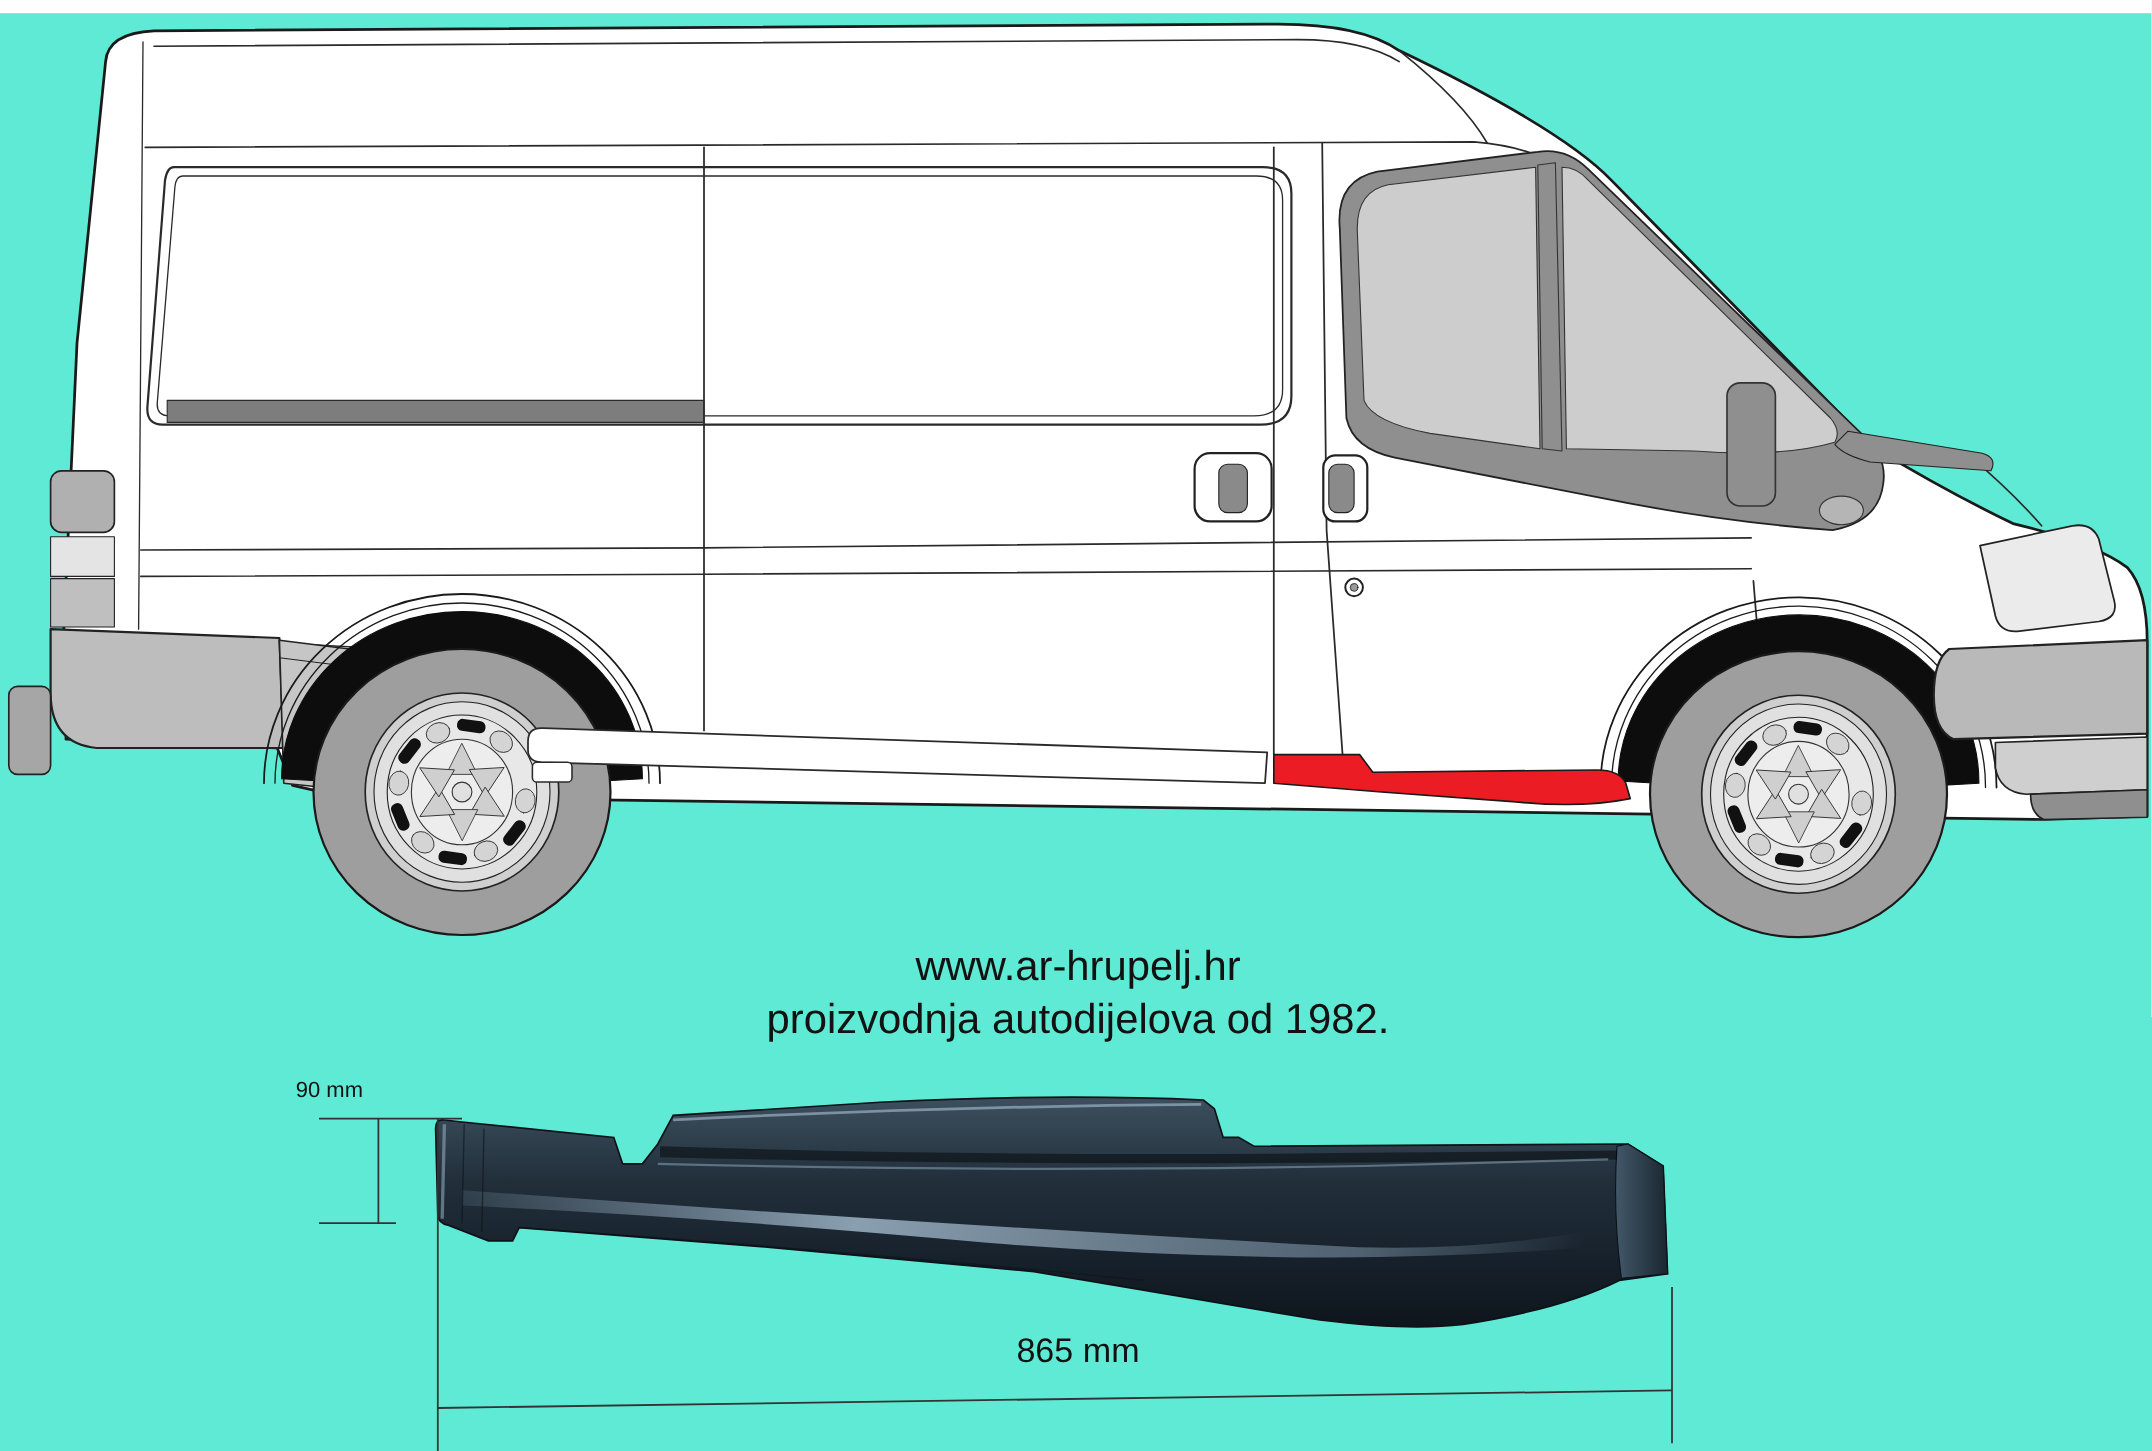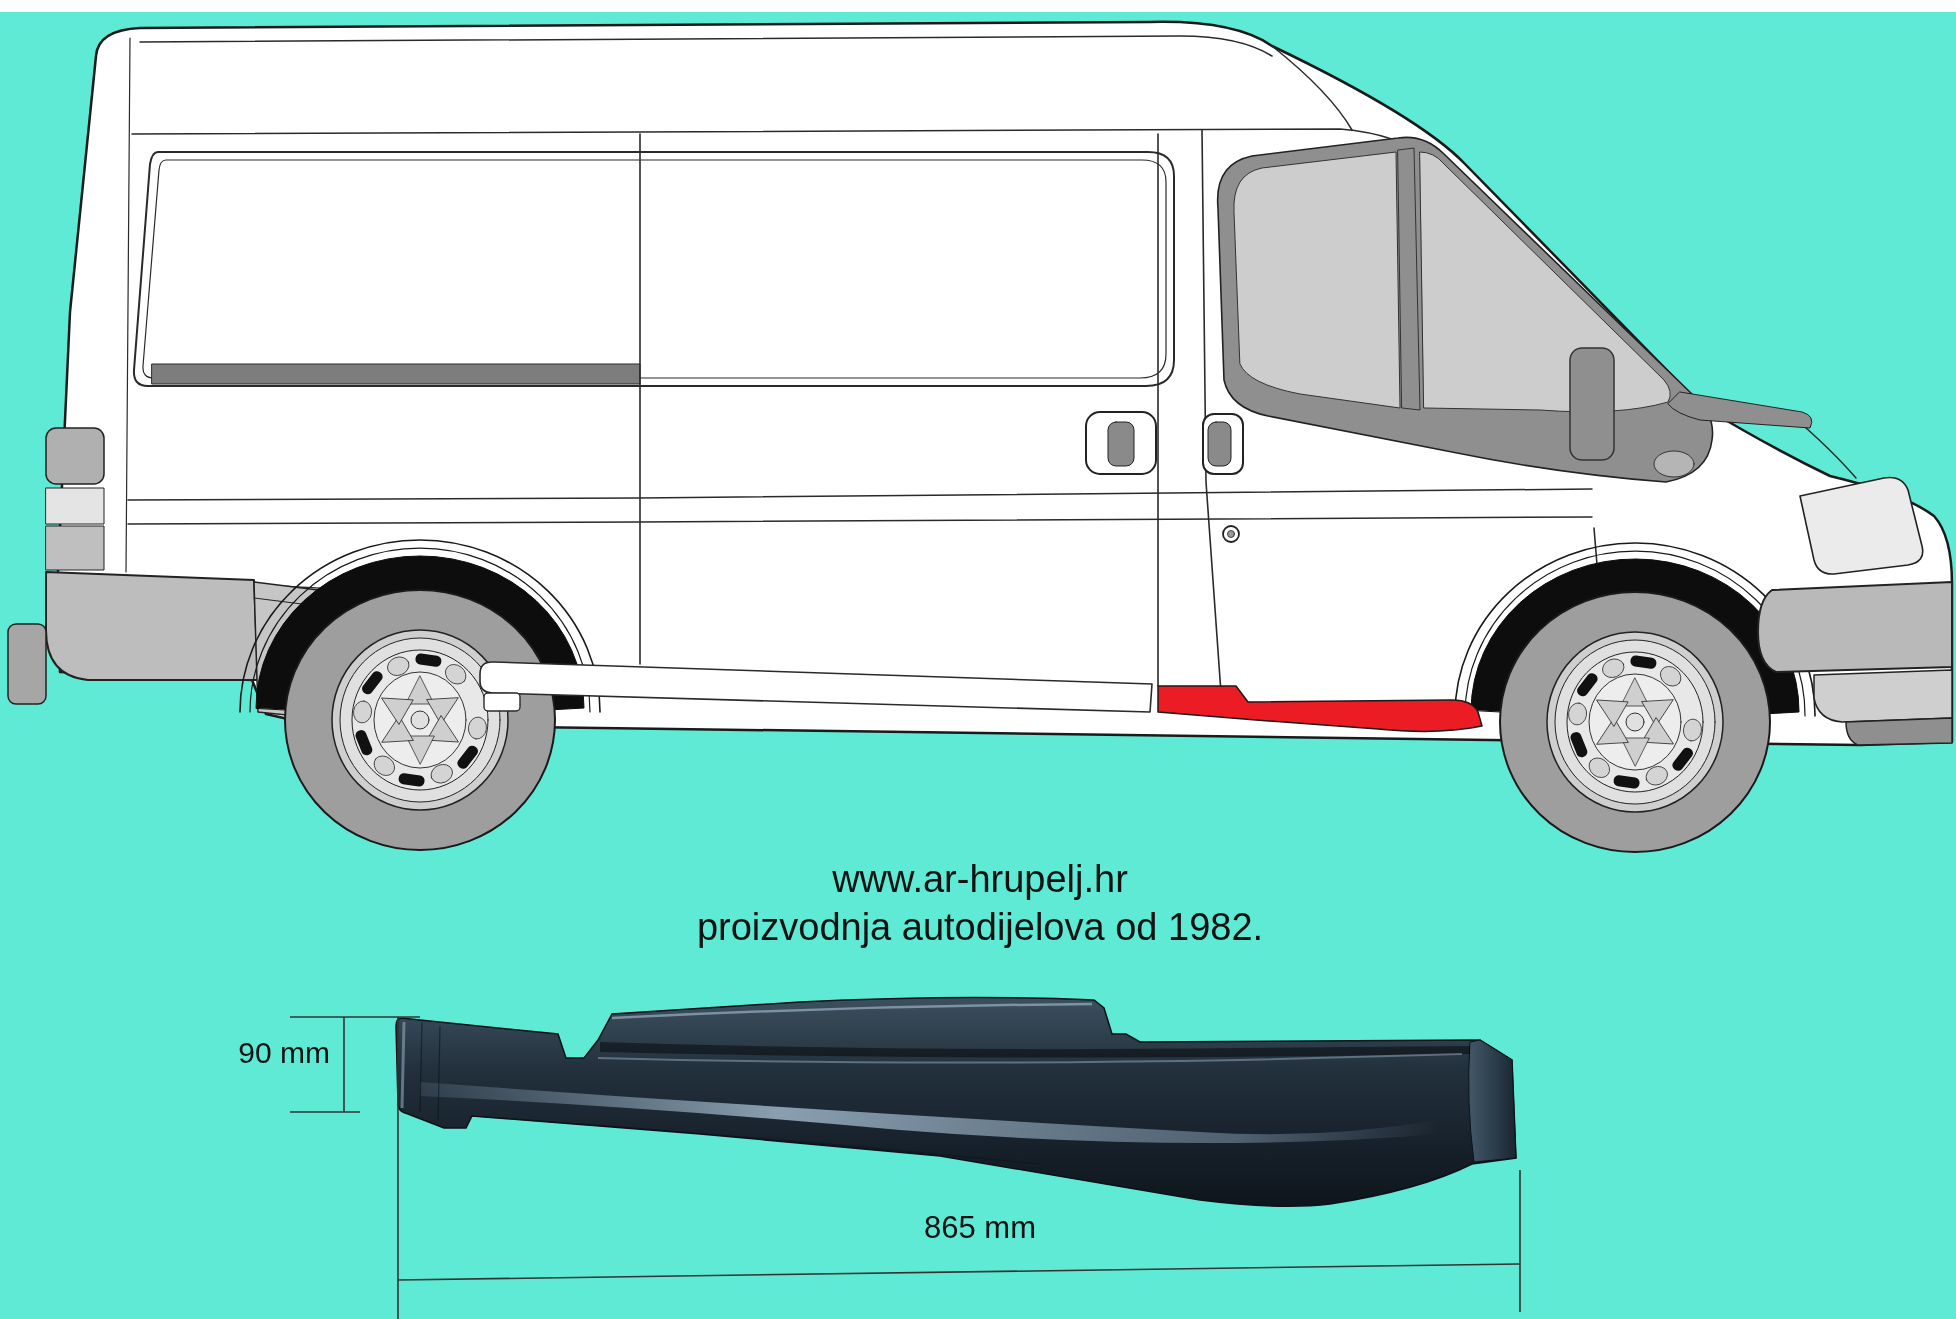--- a/index.html
+++ b/index.html
@@ -2,21 +2,21 @@
 <html><head>
 <meta charset="utf-8">
 <style>
   html,body{margin:0;padding:0;background:#ffffff;}
   body{font-family:"Liberation Sans", sans-serif;}
   .stage{position:relative;width:1956px;height:1319px;background:#5eead4;overflow:hidden;margin-top:12px;}
   .stage svg{position:absolute;left:0;top:0;}
   .txt{position:absolute;color:#121212;white-space:nowrap;}
   .brand-line1{left:0;top:846px;width:1960px;text-align:center;font-size:38px;font-weight:400;}
   .brand-line2{left:0;top:894px;width:1960px;text-align:center;font-size:38px;font-weight:400;}
-  .dim-90{left:150px;top:1024px;width:180px;text-align:right;font-size:30px;}
+  .dim-90{left:150px;top:968px;width:180px;text-align:right;font-size:20px;}
   .dim-865{left:0;top:1198px;width:1960px;text-align:center;font-size:31px;}
 </style>
 </head>
 <body>
 
 <div class="stage">
 
 <svg width="1956" height="1319" viewBox="0 0 1956 1319">
   <defs>
     <linearGradient id="steelV" x1="0" y1="0" x2="0" y2="1">

